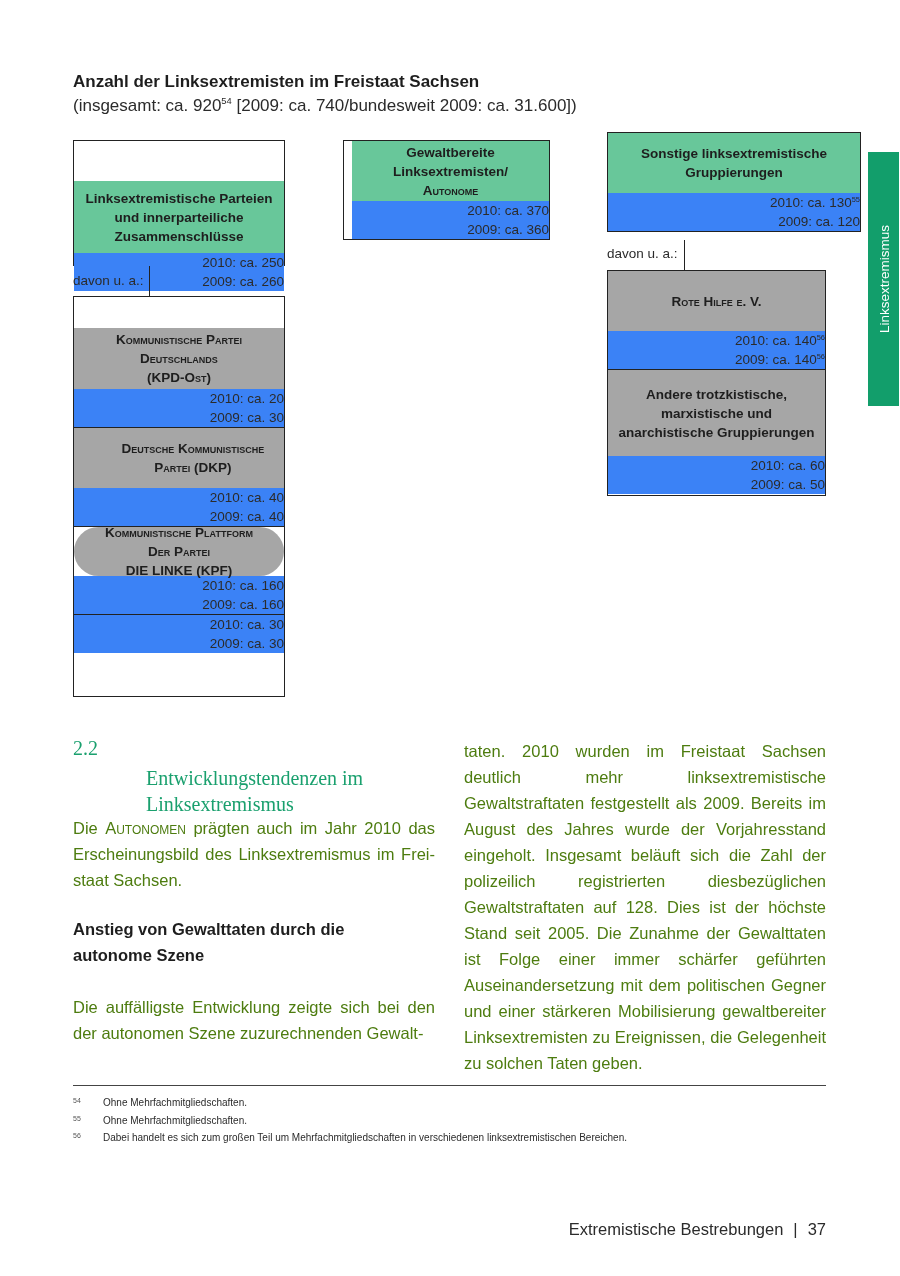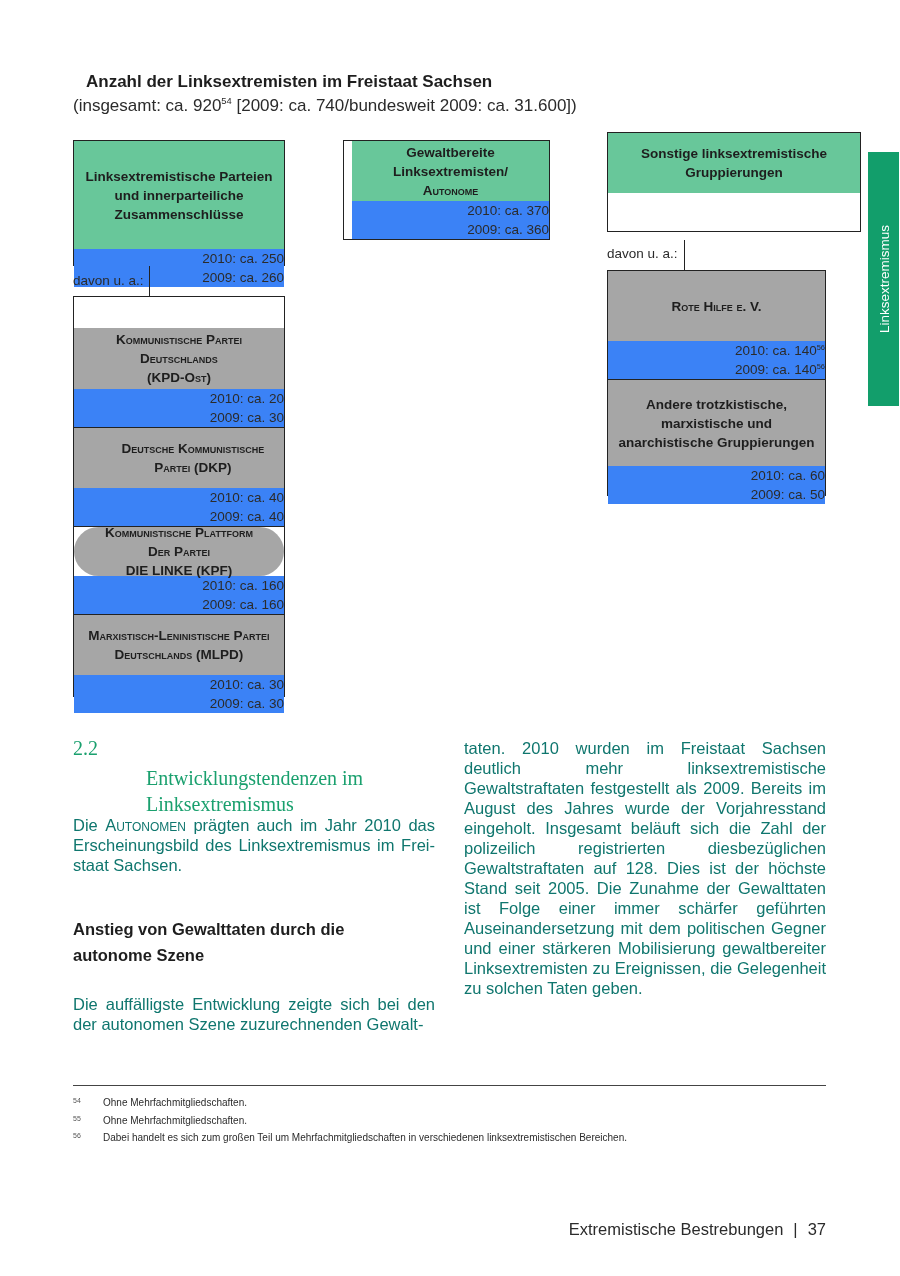--- a/index.html
+++ b/index.html
@@ -1,19 +1,19 @@
 <!DOCTYPE html>
 <html><head>
 <meta charset="utf-8">
 <style>
   html, body { margin:0; padding:0; }
   body { width:900px; height:1276px; position:relative; background:#ffffff; color:#2b2b2b;
          font-family:"Liberation Sans", "DejaVu Sans", sans-serif; overflow:hidden; }
   .abs { position:absolute; }
-  .title { left:86px; top:72px; font-size:17px; font-weight:bold; color:#1e1e1e; }
+  .title { left:73px; top:72px; font-size:17px; font-weight:bold; color:#1e1e1e; }
   .subtitle { left:73px; top:96px; font-size:17px; color:#2b2b2b; }
   sup { font-size:0.55em; vertical-align:super; line-height:0; }
 
   .box { position:absolute; border:1.5px solid #222; box-sizing:border-box; background:#fff; }
   .hdr { display:flex; align-items:center; justify-content:center; text-align:center;
          font-weight:bold; font-size:13.5px; line-height:19px; color:#1e1e1e; padding:0 6px; box-sizing:border-box; }
   .hdr.green { background:#68c79a; }
   .hdr.grey { background:#a6a6a6; }
   .sc { font-variant:small-caps; }
   .vals { text-align:right; font-size:13.5px; line-height:19px; color:#2b2b2b; background:#3b82f6; }
@@ -23,42 +23,42 @@
   .davon { font-size:13.5px; color:#2b2b2b; }
   .vline { position:absolute; width:1px; background:#222; }
 
   .sidetab { left:868px; top:152px; width:31px; height:254px; background:#129e6b; }
   .sidetab span { position:absolute; left:50%; top:50%; transform:translate(-50%,-50%) rotate(-90deg);
                   color:#fff; font-size:13.5px; white-space:nowrap; }
 
   .sec-num { left:73px; top:737px; font-family:"Liberation Serif", "DejaVu Serif", serif; font-size:20px; color:#1aa06e; }
   .sec-title { left:146px; top:737px; width:290px; font-family:"Liberation Serif", "DejaVu Serif", serif;
                font-size:20px; line-height:26px; color:#1aa06e;margin-top:28px; }
-  .para { font-size:16.5px; line-height:20px; color:#0f766e; text-align:justify; }
+  .para { font-size:16.5px; line-height:26px; color:#4d7c0f; text-align:justify; }
   .subhead { font-size:16.5px; line-height:25.5px; font-weight:bold; color:#1e1e1e; }
 
   .fn-rule { left:73px; top:1085px; width:753px; height:1px; background:#444; }
   .fn { left:73px; font-size:10px; color:#2b2b2b; }
   .fn .num { display:inline-block; width:30px; font-size:7px; vertical-align:top; color:#555; }
 
   .footer { right:74px; top:1192px; font-size:16.5px; color:#2b2b2b;margin-top:28px; }
   .footer .sep { margin:0 10px; }
 </style>
 </head>
 <body>
 
 <div class="abs title">Anzahl der Linksextremisten im Freistaat Sachsen</div>
 <div class="abs subtitle"><span>(insgesamt: ca. 920</span><sup>54</sup><span> [2009: ca. 740/bundesweit 2009: ca. 31.600])</span></div>
 
 <div class="abs sidetab">
     <span>Linksextremismus</span>
   </div>
 
 <div class="box" style="left:73px;top:140px;width:212px;height:126px;">
-  <div class="hdr green" style="height:108px;">
+  <div class="hdr green" style="height:72px;margin-top:40px;">
     <div><span>Linksextremistische Parteien</span><br><span>und innerparteiliche</span><br><span>Zusammenschlüsse</span></div>
   </div>
   <div class="vals">
       <div>2010: ca. 250</div>
       <div>2009: ca. 260</div>
     </div>
 </div>
 <div class="abs davon" style="left:73px;top:273px;">davon u. a.:</div>
 <div class="vline" style="left:149px;top:266px;height:31px;"></div>
 
@@ -84,23 +84,20 @@
   <div class="seg">
     <div class="hdr grey sc" style="height:49px;border-radius:28px;">
         <div><span>Kommunistische Plattform</span><br><span>Der Partei</span><br><span style="font-variant:normal;">DIE LINKE (KPF)</span></div>
       </div>
     <div class="vals">
         <div>2010: ca. 160</div>
         <div>2009: ca. 160</div>
       </div>
   </div>
   <div class="seg">
-    <div class="hdr grey sc" style="height:60px;">
-        <div><span>Marxistisch-Leninistische Partei</span><br><span>Deutschlands (MLPD)</span></div>
-      </div>
     <div class="vals">
         <div>2010: ca. 30</div>
         <div>2009: ca. 30</div>
       </div>
   </div>
 </div>
 
 <div class="box" style="left:343px;top:140px;width:207px;height:100px;padding-left:8px;">
   <div class="hdr green" style="height:60px;">
     <div><span>Gewaltbereite</span><br><span>Linksextremisten/</span><br><span class="sc">Autonome</span></div>
@@ -108,27 +105,31 @@
   <div class="vals">
       <div>2010: ca. 370</div>
       <div>2009: ca. 360</div>
     </div>
 </div>
 
 <div class="box" style="left:607px;top:132px;width:254px;height:100px;">
   <div class="hdr green" style="height:60px;">
     <div><span>Sonstige linksextremistische</span><br><span>Gruppierungen</span></div>
   </div>
+  <div class="vals">
+      <div><span>2010: ca. 130</span><sup>55</sup></div>
+      <div>2009: ca. 120</div>
+    </div>
 </div>
 <div class="abs davon" style="left:607px;top:246px;">davon u. a.:</div>
 <div class="vline" style="left:684px;top:240px;height:31px;"></div>
 
 <div class="box" style="left:607px;top:270px;width:219px;height:226px;">
   <div class="seg">
-    <div class="hdr grey sc" style="height:70px;">
+    <div class="hdr grey sc" style="height:60px;">
         <div><span>Rote Hilfe e. V.</span></div>
       </div>
     <div class="vals">
         <div><span>2010: ca. 140</span><sup>56</sup></div>
         <div><span>2009: ca. 140</span><sup>56</sup></div>
       </div>
   </div>
   <div class="seg">
     <div class="hdr grey" style="height:86px;">
         <div><span>Andere trotzkistische,</span><br><span>marxistische und</span><br><span>anarchistische Gruppierungen</span></div>

